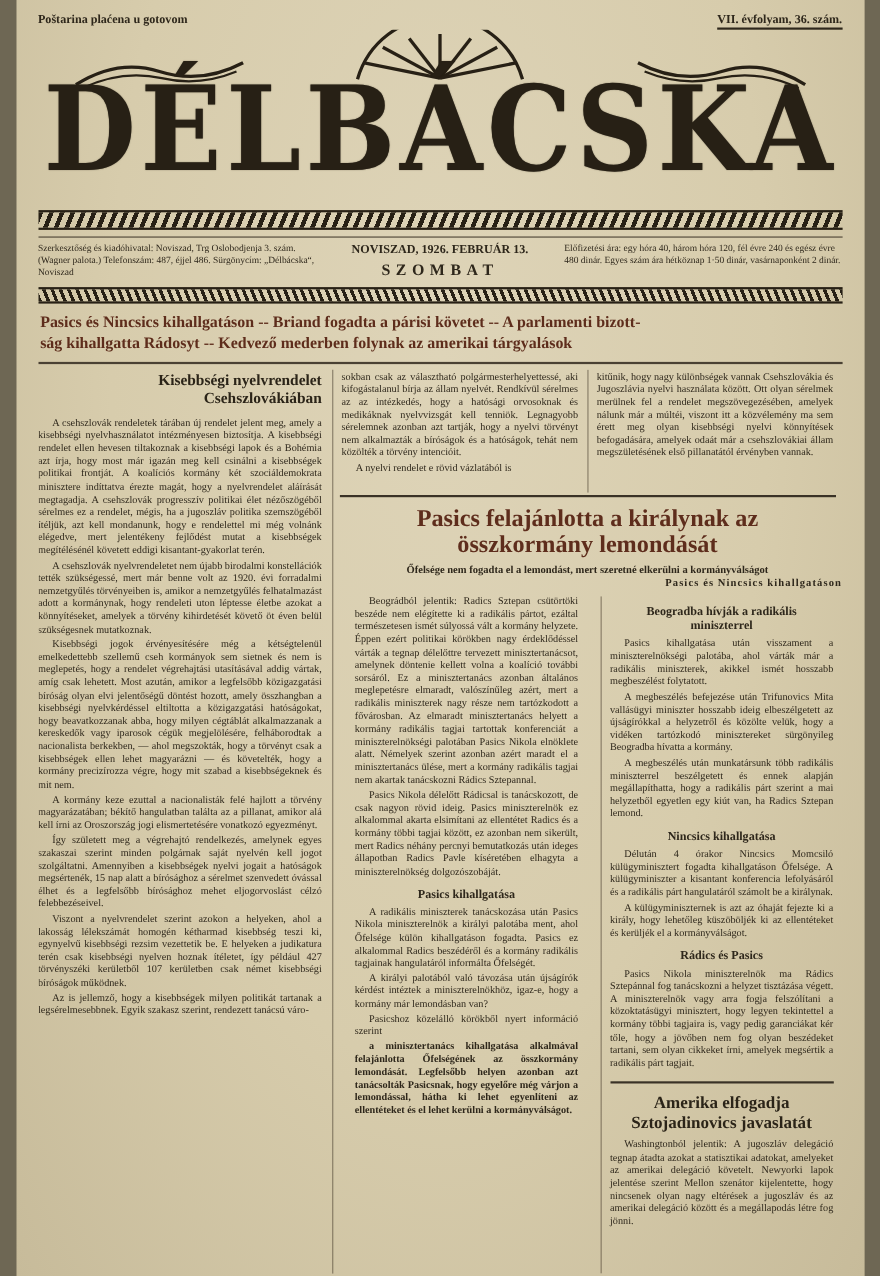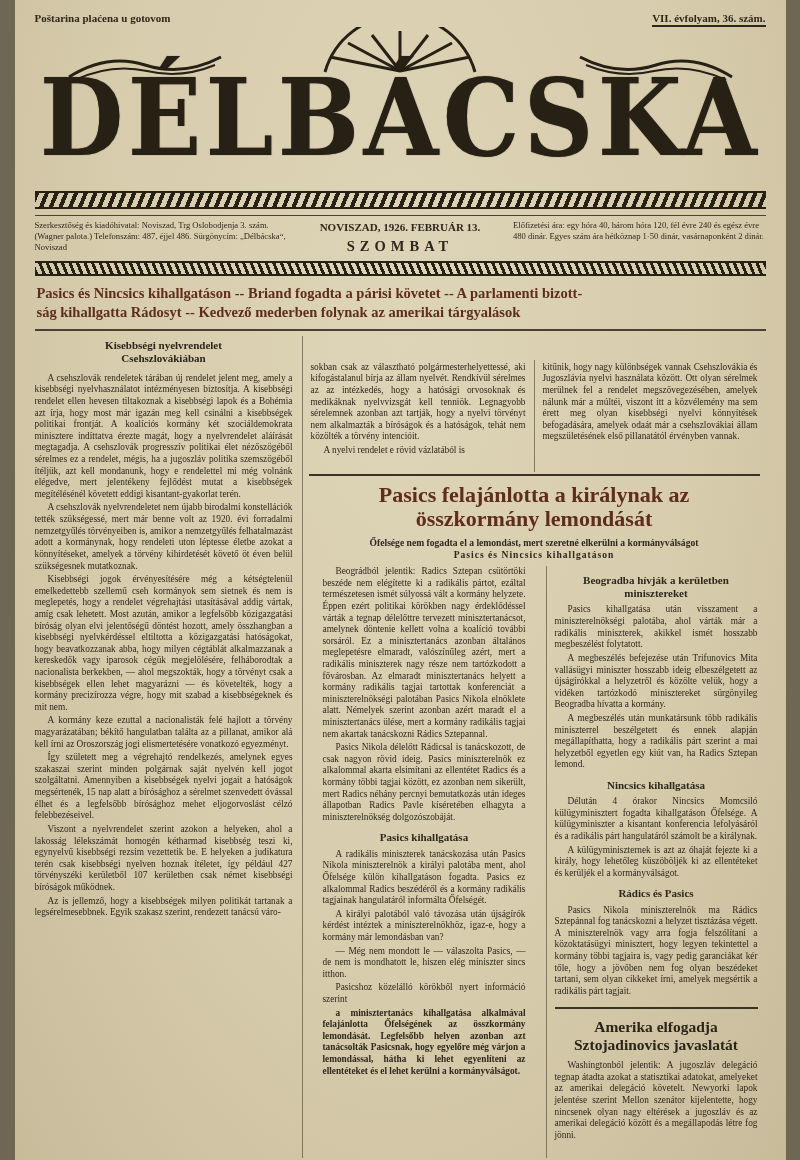--- a/index.html
+++ b/index.html
@@ -35,35 +35,35 @@
   .info-right{flex:1.25;}
   .divider-band{height:11px;margin-top:5px;border-top:2px solid #272015;border-bottom:2px solid #272015;
     background:repeating-linear-gradient(68deg,#272015 0 3px, rgba(0,0,0,0) 3px 7px);}
   
   .banner{text-align:left;color:#5e2d1c;font-weight:bold;font-size:14.5px;line-height:1.3;
     padding:8px 2px 7px;border-bottom:2px solid #4a4133;}
   
   .content{display:flex;margin-top:5px;height:822px;overflow:hidden;}
   .col-left{width:258px;padding-right:9px;border-right:1px solid rgba(60,50,35,.55);overflow:hidden;}
   .right-zone{flex:1;display:flex;flex-direction:column;overflow:hidden;}
-  .cont-row{display:flex;height:112px;overflow:hidden;margin-top:24px;}
+  .cont-row{display:flex;height:112px;overflow:hidden;}
   .cont-col{flex:1;padding:2px 8px 0;overflow:hidden;}
   .cont-col + .cont-col{border-left:1px solid rgba(60,50,35,.55);}
   .hrule{border-top:2px solid #3a3226;margin:2px 6px 0;}
   .b-head{text-align:center;color:#5e2d1c;font-weight:bold;font-size:22px;line-height:1.12;margin-top:7px;}
   .b-sub{text-align:center;font-weight:bold;font-size:9.6px;margin-top:5px;color:#2e271b;}
-  .b-sub2{text-align:center;font-weight:bold;font-size:9.6px;letter-spacing:1px;margin-top:1px;color:#2e271b;}
+  .b-sub2{text-align:right;font-weight:bold;font-size:9.6px;letter-spacing:1px;margin-top:1px;color:#2e271b;}
   .b-row{display:flex;flex:1;margin-top:6px;overflow:hidden;}
   .b-col{flex:1;padding:0 8px;overflow:hidden;margin-left:12px;}
   .b-col + .b-col{border-left:1px solid rgba(60,50,35,.55);}
   
   p{margin:0 0 2px;text-indent:13px;text-align:justify;font-size:9.3px;line-height:1.25;}
   p.noindent{text-indent:0;}
   p.emph{font-weight:bold;}
-  .a-title{text-align:center;font-weight:bold;font-size:11px;line-height:1.18;margin:3px 0 8px;color:#2b2418;}
+  .a-title{text-align:right;font-weight:bold;font-size:14px;line-height:1.18;margin:3px 0 8px;color:#2b2418;}
   .subhead{text-align:center;font-weight:bold;font-size:11px;margin:8px 6px 4px;line-height:1.2;}
   .c-title{text-align:center;font-weight:bold;font-size:15.5px;line-height:1.18;margin:9px 0 6px;
     border-top:2px solid #3a3226;padding-top:9px;color:#2b2418;}
   svg{display:block;}
 </style>
 </head>
 <body>
 
 <div class="page">
 
@@ -151,27 +151,26 @@
       <div class="b-sub2">Pasics és Nincsics kihallgatáson</div>
 
       <div class="b-row">
 
         <div class="b-col">
           <p>Beográdból jelentik: Radics Sztepan csütörtöki beszéde nem elégítette ki a radikális pártot, ezáltal természetesen ismét súlyossá vált a kormány helyzete. Éppen ezért politikai körökben nagy érdeklődéssel várták a tegnap délelőttre tervezett minisztertanácsot, amelynek döntenie kellett volna a koalíció további sorsáról. Ez a minisztertanács azonban általános meglepetésre elmaradt, valószínűleg azért, mert a radikális miniszterek nagy része nem tartózkodott a fővárosban. Az elmaradt minisztertanács helyett a kormány radikális tagjai tartottak konferenciát a miniszterelnökségi palotában Pasics Nikola elnöklete alatt. Némelyek szerint azonban azért maradt el a minisztertanács ülése, mert a kormány radikális tagjai nem akartak tanácskozni Rádics Sztepannal.</p>
           <p>Pasics Nikola délelőtt Rádicsal is tanácskozott, de csak nagyon rövid ideig. Pasics miniszterelnök ez alkalommal akarta elsimítani az ellentétet Radics és a kormány többi tagjai között, ez azonban nem sikerült, mert Radics néhány percnyi bemutatkozás után ideges állapotban Radics Pavle kíséretében elhagyta a miniszterelnökség dolgozószobáját.</p>
           <div class="subhead">Pasics kihallgatása</div>
           <p>A radikális miniszterek tanácskozása után Pasics Nikola miniszterelnök a királyi palotába ment, ahol Őfelsége külön kihallgatáson fogadta. Pasics ez alkalommal Radics beszédéről és a kormány radikális tagjainak hangulatáról informálta Őfelségét.</p>
           <p>A királyi palotából való távozása után újságírók kérdést intéztek a miniszterelnökhöz, igaz-e, hogy a kormány már lemondásban van?</p>
-          <p>— Még nem mondott le — válaszolta Pasics, — de nem is mondhatott le, hiszen elég miniszter sincs itthon.</p>
           <p>Pasicshoz közelálló körökből nyert információ szerint</p>
           <p class="emph">a minisztertanács kihallgatása alkalmával felajánlotta Őfelségének az összkormány lemondását. Legfelsőbb helyen azonban azt tanácsolták Pasicsnak, hogy egyelőre még várjon a lemondással, hátha ki lehet egyenlíteni az ellentéteket és el lehet kerülni a kormányválságot.</p>
         </div>
 
         <div class="b-col">
-          <div class="subhead">Beogradba hívják a kerületben minisztereket</div>
+          <div class="subhead">Beogradba hívják a radikális miniszterrel</div>
           <p>Pasics kihallgatása után visszament a miniszterelnökségi palotába, ahol várták már a radikális miniszterek, akikkel ismét hosszabb megbeszélést folytatott.</p>
           <p>A megbeszélés befejezése után Trifunovics Mita vallásügyi miniszter hosszabb ideig elbeszélgetett az újságírókkal a helyzetről és közölte velük, hogy a vidéken tartózkodó minisztereket sürgönyileg Beogradba hívatta a kormány.</p>
           <p>A megbeszélés után munkatársunk több radikális miniszterrel beszélgetett és ennek alapján megállapíthatta, hogy a radikális párt szerint a mai helyzetből egyetlen egy kiút van, ha Radics Sztepan lemond.</p>
           <div class="subhead">Nincsics kihallgatása</div>
           <p>Délután 4 órakor Nincsics Momcsiló külügyminisztert fogadta kihallgatáson Őfelsége. A külügyminiszter a kisantant konferencia lefolyásáról és a radikális párt hangulatáról számolt be a királynak.</p>
           <p>A külügyminiszternek is azt az óhaját fejezte ki a király, hogy lehetőleg küszöböljék ki az ellentéteket és kerüljék el a kormányválságot.</p>
           <div class="subhead">Rádics és Pasics</div>
           <p>Pasics Nikola miniszterelnök ma Rádics Sztepánnal fog tanácskozni a helyzet tisztázása végett. A miniszterelnök vagy arra fogja felszólítani a közoktatásügyi minisztert, hogy legyen tekintettel a kormány többi tagjaira is, vagy pedig garanciákat kér tőle, hogy a jövőben nem fog olyan beszédeket tartani, sem olyan cikkeket írni, amelyek megsértik a radikális párt tagjait.</p>
 
           <h3 class="c-title">

